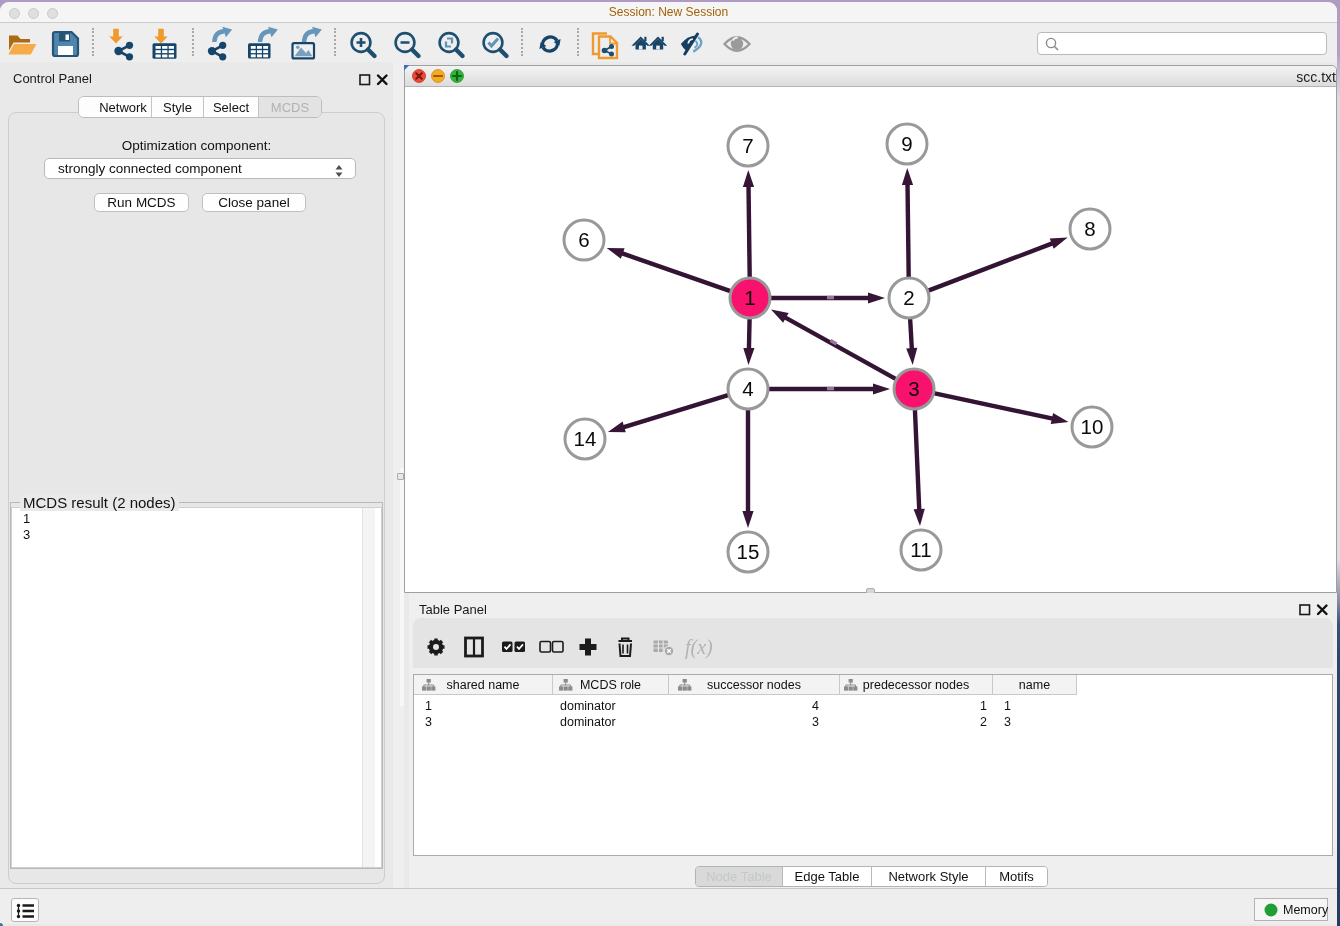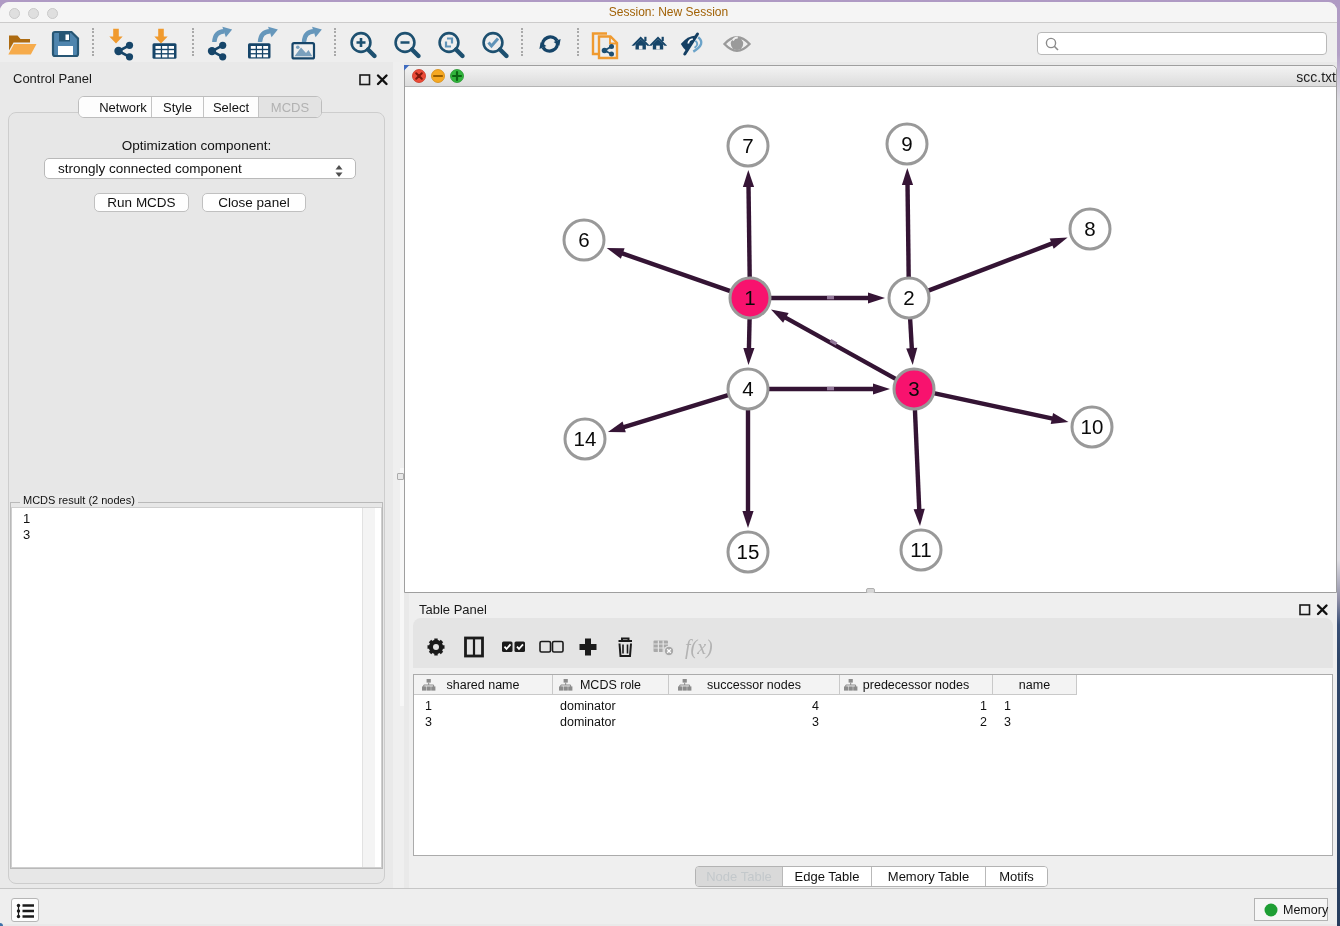--- a/index.html
+++ b/index.html
@@ -20,21 +20,21 @@
 #cp-title{position:absolute;left:13px;top:9px;font-size:13px;color:#1a1a1a;}
 #cp-tabs{position:absolute;left:78px;top:34px;height:22px;display:flex;border:1px solid #bdbdbd;border-radius:6px;overflow:hidden;background:#fff;}
 .cptab{height:22px;line-height:21px;font-size:13px;color:#111;text-align:center;border-right:1px solid #c4c4c4;background:#fdfdfd;}
 .cptab:last-child{border-right:none;}
 #cp-content{position:absolute;left:8px;top:50px;width:377px;height:772px;background:#e7e7e7;border:1px solid #cdcdcd;border-radius:8px;}
 #optlabel{position:absolute;left:0;top:76px;width:393px;text-align:center;font-size:13.5px;color:#111;}
 #combo{position:absolute;left:44px;top:96px;width:312px;height:21px;background:#fff;border:1px solid #b9b9b9;border-radius:5px;font-size:13.5px;color:#111;line-height:19px;padding-left:13px;}
 .btn{position:absolute;height:19px;background:#fefefe;border:1px solid #c0c0c0;border-radius:5px;font-size:13.5px;color:#111;text-align:center;line-height:17px;}
 #grpbox{position:absolute;left:10px;top:440px;width:373px;height:367px;border:1px solid #b9b9b9;}
 #grpwhite{position:absolute;left:11px;top:445px;width:371px;height:361px;background:#fff;border:1px solid #cfcfcf;}
-#grplabel{position:absolute;left:20px;top:432px;background:#e9e9e9;padding:0 3px;font-size:11px;color:#111;}
+#grplabel{position:absolute;left:20px;top:432px;background:#e9e9e9;padding:0 3px;font-size:15px;color:#111;}
 #grptext{position:absolute;left:23px;top:449px;font-size:13px;color:#111;line-height:16px;}
 #grpscroll{position:absolute;left:362px;top:446px;width:13px;height:359px;background:#f4f4f4;border-left:1px solid #e2e2e2;}
 
 #vsplit{position:absolute;left:393px;top:60px;width:11px;height:826px;background:#efefef;}
 #vgrip{position:absolute;left:4px;top:411px;width:7px;height:7px;background:#e8e8e8;border:1px solid #ababab;border-radius:1px;}
 
 #desktop{position:absolute;left:404px;top:60px;width:933px;height:531px;background:#e9e9e9;}
 #iframe{position:absolute;left:0px;top:3px;width:933px;height:528px;background:#fff;border:1px solid #9f9f9f;border-radius:5px 5px 0 0;}
 #iftitle{position:absolute;left:0;top:0;width:931px;height:21px;background:linear-gradient(#f3f3f3,#dcdcdc);border-bottom:1px solid #b4b4b4;border-radius:5px 5px 0 0;}
 #iftext{position:absolute;left:0;top:2.5px;width:931px;text-align:right;font-size:14px;color:#222;}
@@ -415,21 +415,21 @@
       <div class="trow" style="left:590px;top:24px;">1</div>
       <div class="trow" style="left:11px;top:40px;">3</div>
       <div class="trow" style="left:146px;top:40px;">dominator</div>
       <div class="trow" style="left:385px;top:40px;width:20px;text-align:right;">3</div>
       <div class="trow" style="left:553px;top:40px;width:20px;text-align:right;">2</div>
       <div class="trow" style="left:590px;top:40px;">3</div>
     </div>
     <div id="btabs">
       <div class="btab" style="width:87px;background:#d9d9d9;color:#c3c8cb;">Node Table</div>
       <div class="btab" style="width:89px;">Edge Table</div>
-      <div class="btab" style="width:114px;">Memory Table</div>
+      <div class="btab" style="width:114px;">Network Style</div>
       <div class="btab" style="width:61px;">Motifs</div>
     </div>
   </div>
   <div id="statusbar">
     <div id="listbtn">
       <svg width="20" height="16" style="left:4px;top:4px;">
         <g fill="#1b1b1b">
             <circle cx="2.5" cy="2.5" r="1.7"></circle>
             <circle cx="2.5" cy="8" r="1.7"></circle>
             <circle cx="2.5" cy="13.5" r="1.7"></circle>

